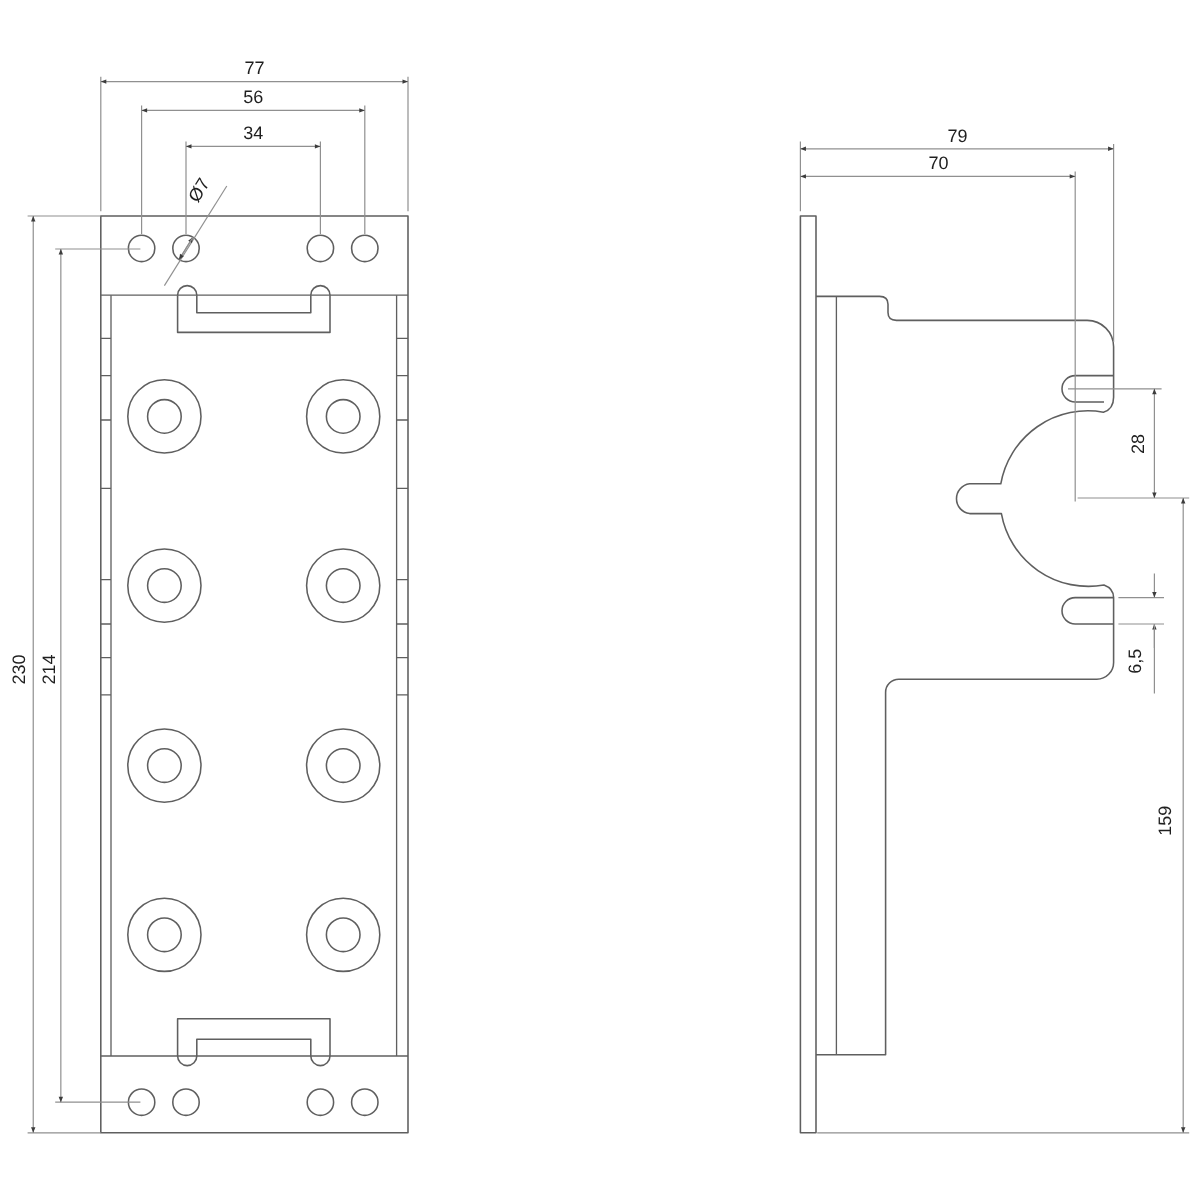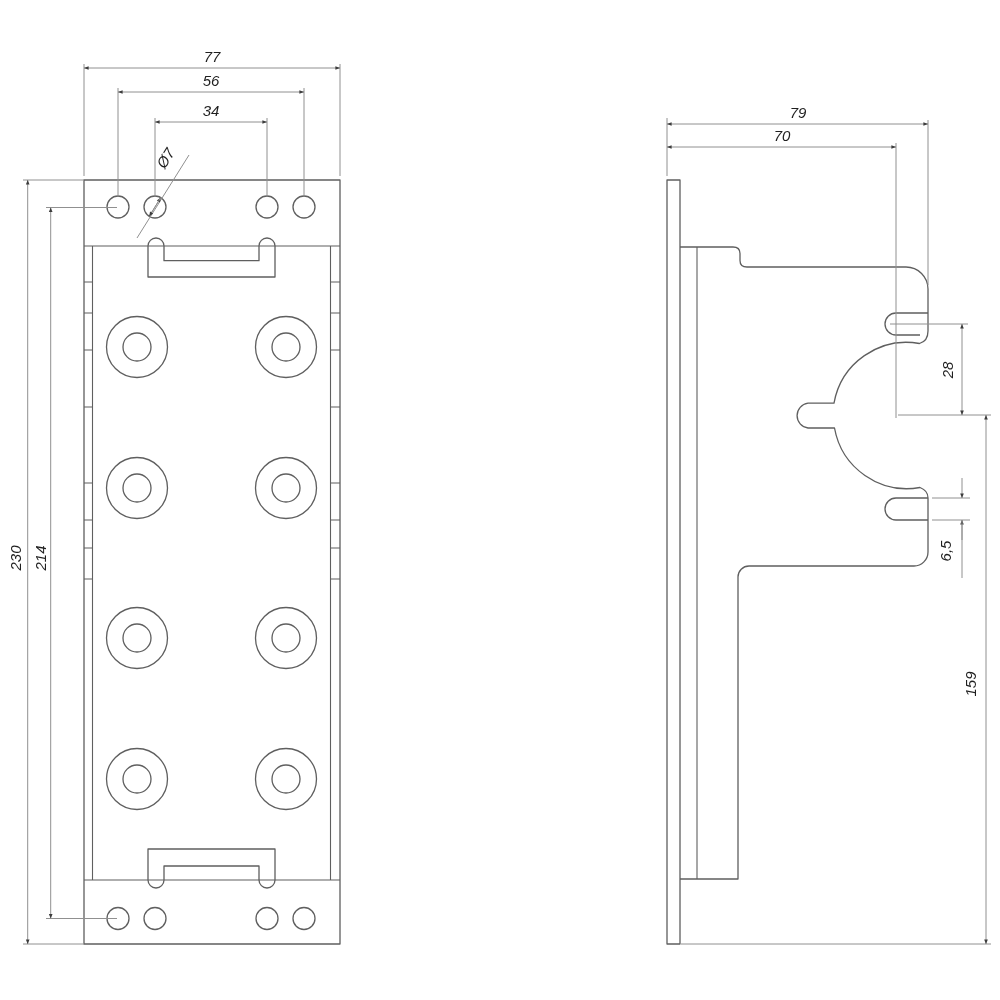--- a/index.html
+++ b/index.html
@@ -2,21 +2,21 @@
 <html style="--line: #5f5f5f; --dim: #909090; --text: #1f1f1f; --bg: #ffffff;"><head>
 <meta charset="utf-8">
 <style>
   :root{
     --line:#5f5f5f;
     --dim:#909090;
     --text:#1f1f1f;
     --bg:#ffffff;
   }
   html,body{margin:0;padding:0;background:var(--bg);}
-  .canvas-wrap{width:1000px;height:1000px;background:var(--bg);font-style:italic;}
+  .canvas-wrap{width:1000px;height:1000px;background:var(--bg);}
   svg{display:block;}
   .g{stroke:var(--line);stroke-width:1.3;fill:none;stroke-linejoin:round;}
   .g2{stroke:var(--line);stroke-width:1.1;fill:none;}
   .d{stroke:var(--dim);stroke-width:1;fill:none;}
   .t{font-family:"Liberation Sans","DejaVu Sans",sans-serif;font-size:15px;fill:var(--text);}
 </style>
 </head>
 <body>
 
 <div class="canvas-wrap">

